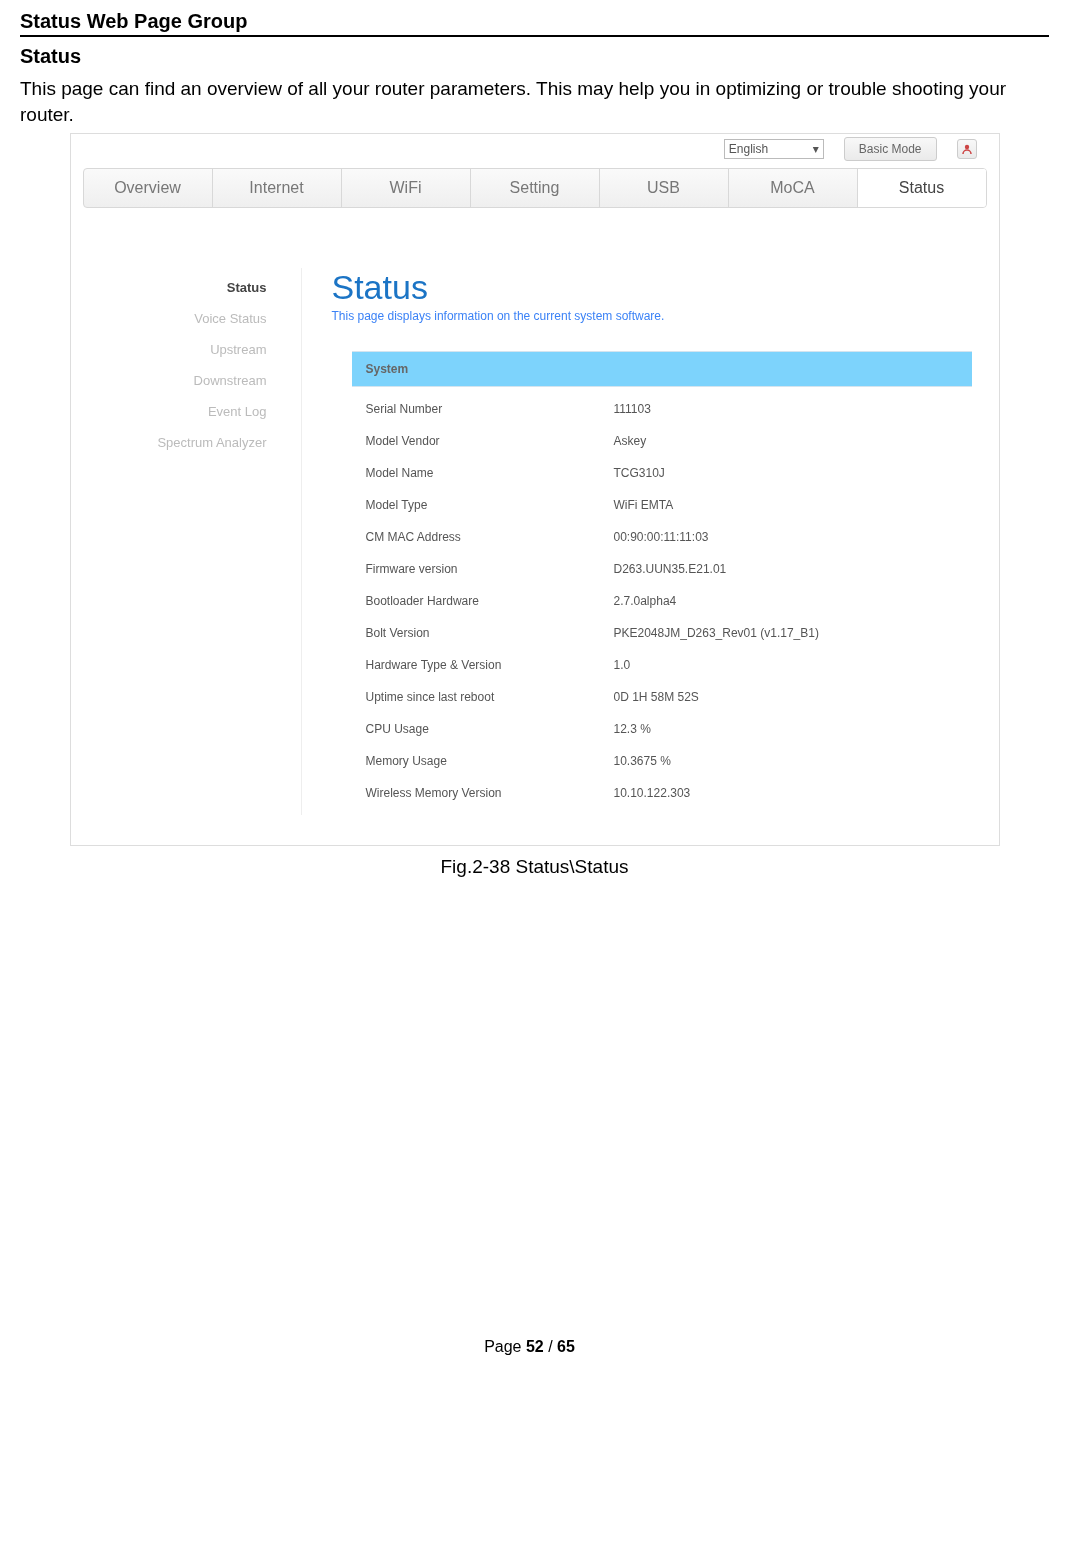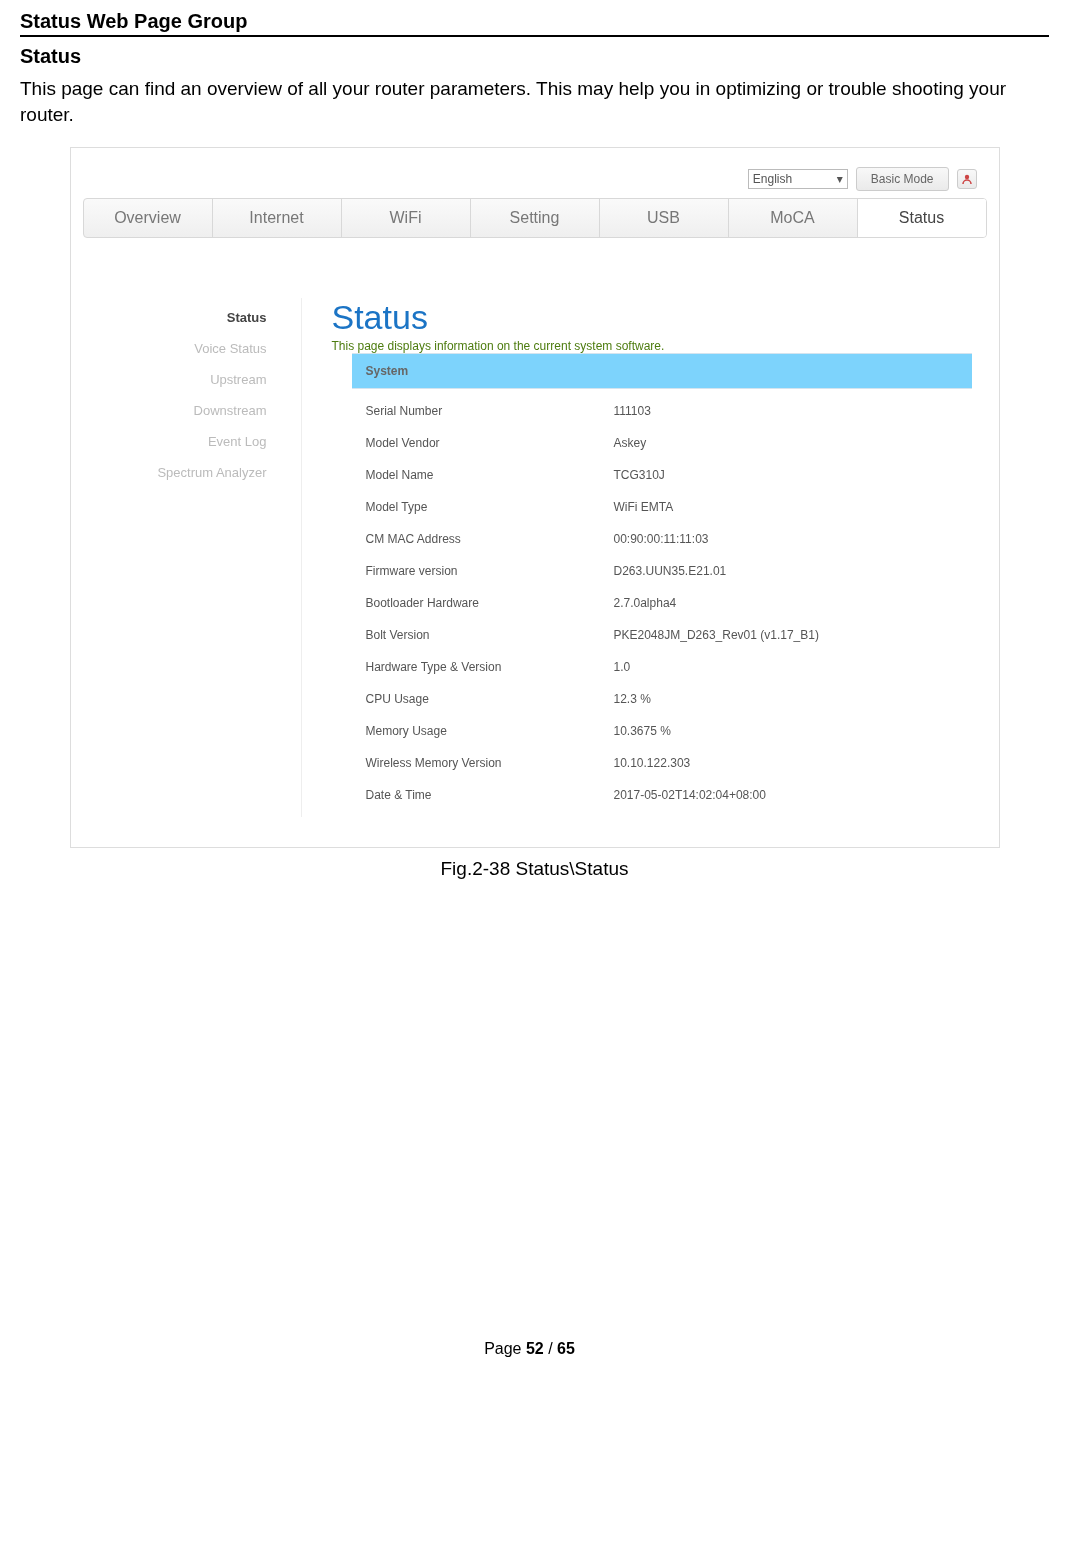--- a/index.html
+++ b/index.html
@@ -19,39 +19,38 @@
     margin-bottom: 8px;
   }
   .sub-title {
     font-weight: bold;
     font-size: 20px;
     margin-bottom: 8px;
   }
   .body-text {
     font-size: 19px;
     line-height: 1.35;
-    margin-bottom: 20px;
+    margin-bottom: 6px;
   }
   .screenshot {
     width: 930px;
     margin: 0 auto 10px auto;
     border: 1px solid #ddd;
     background: #fff;
     font-family: Arial, sans-serif;
     font-size: 13px;
     color: #555;
   }
   .topbar {
     height: 24px;
     display: flex;
     justify-content: flex-end;
     align-items: center;
-    gap: 8px;
+    gap: 20px;
     padding: 6px 22px 0 0;
-    margin-top: 16px;
   }
   .lang-select {
     border: 1px solid #bbb;
     padding: 2px 4px;
     font-size: 12px;
     background: #fff;
     width: 100px;
     display: inline-flex;
     align-items: center;
     justify-content: space-between;
@@ -124,21 +123,22 @@
     padding-left: 30px;
   }
   .page-heading {
     color: #1b74c5;
     font-size: 34px;
     font-weight: 400;
     margin-bottom: 2px;
   }
   .page-desc {
     font-size: 12px;
-    color: #4d7c0f;
+    color: #3b82f6;
+    margin-bottom: 28px;
   }
   .sys-card {
     margin-left: 20px;
     width: 620px;
   }
   .sys-header {
     background: #7dd3fc;
     border-top: 1px solid #d4e4ef;
     border-bottom: 1px solid #d4e4ef;
     padding: 10px 14px;
@@ -255,34 +255,34 @@
             </div>
           <div class="sys-row">
               <div class="label">Bolt Version</div>
               <div class="value">PKE2048JM_D263_Rev01 (v1.17_B1)</div>
             </div>
           <div class="sys-row">
               <div class="label">Hardware Type &amp; Version</div>
               <div class="value">1.0</div>
             </div>
           <div class="sys-row">
+              <div class="label">Uptime since last reboot</div>
+              <div class="value">0D 1H 58M 52S</div>
+            </div>
+          <div class="sys-row">
               <div class="label">CPU Usage</div>
               <div class="value">12.3 %</div>
             </div>
           <div class="sys-row">
               <div class="label">Memory Usage</div>
               <div class="value">10.3675 %</div>
             </div>
           <div class="sys-row">
               <div class="label">Wireless Memory Version</div>
               <div class="value">10.10.122.303</div>
-            </div>
-          <div class="sys-row">
-              <div class="label">Date &amp; Time</div>
-              <div class="value">2017-05-02T14:02:04+08:00</div>
             </div>
         </div>
       </div>
     </div>
   </div>
 </div>
 
 <div class="fig-caption">Fig.2-38 Status\Status</div>
 
 <div class="page-footer">

